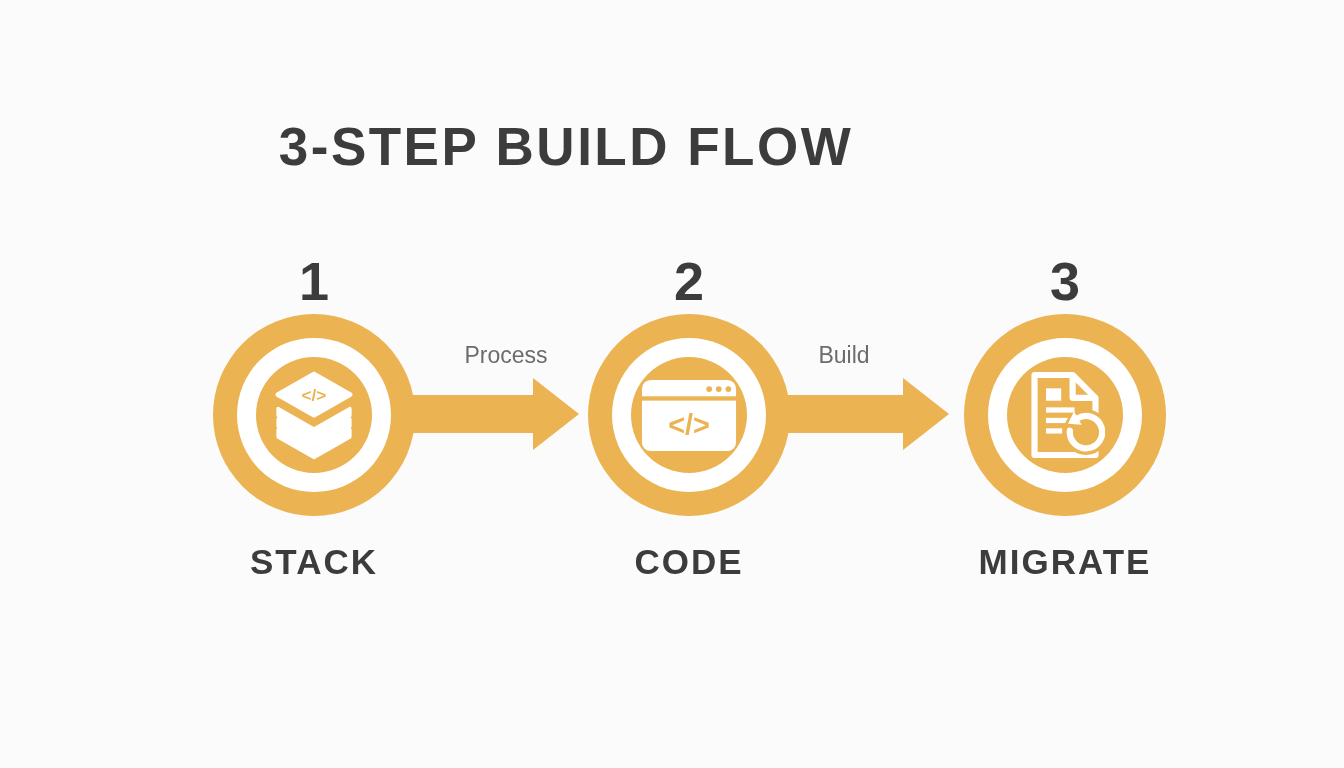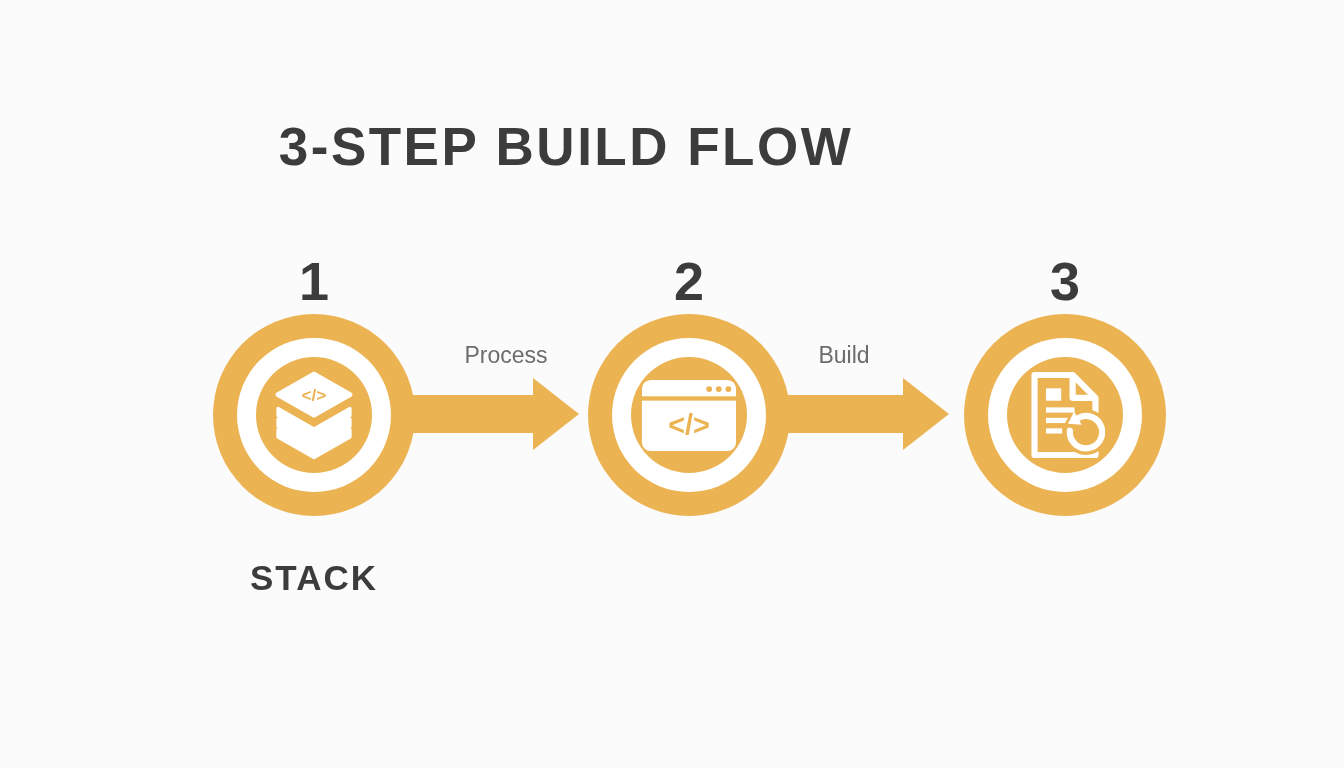--- a/index.html
+++ b/index.html
@@ -58,21 +58,21 @@
     background:var(--icon-white);
     display:flex;align-items:center;justify-content:center;
   }
   .circle-core{
     width:116px;height:116px;
     border-radius:50%;
     background:var(--accent);
     display:flex;align-items:center;justify-content:center;
   }
   .step-label{
-    margin-top:42px;
+    margin-top:26px;
     font-size:35px;
     font-weight:800;
     letter-spacing:2px;
     color:var(--text-dark);
     white-space:nowrap;
   }
   .connector-label{
     position:absolute;
     width:140px;
     text-align:center;
@@ -141,20 +141,21 @@
             <rect x="1" y="1" width="98" height="74" rx="9" fill="var(--icon-white)"></rect>
             <rect x="1" y="18" width="98" height="4.5" fill="var(--accent)"></rect>
             <circle cx="71" cy="10.5" r="3" fill="var(--accent)"></circle>
             <circle cx="81" cy="10.5" r="3" fill="var(--accent)"></circle>
             <circle cx="91" cy="10.5" r="3" fill="var(--accent)"></circle>
             <text x="50" y="58" text-anchor="middle" font-size="30" font-weight="bold" fill="var(--accent)">&lt;/&gt;</text>
           </svg>
         </div>
       </div>
     </div>
+    <div class="step-label">CODE</div>
   </div>
 
   <div class="connector-label label-2">Build</div>
   <div class="arrow-shaft shaft-2"></div>
   <div class="arrow-head head-2"></div>
 
   <div class="step pos-step-3">
     <div class="step-number">3</div>
     <div class="circle-outer">
       <div class="circle-mid">
@@ -166,15 +167,16 @@
             <rect x="22" y="40" width="30" height="5.5" fill="var(--icon-white)"></rect>
             <rect x="22" y="51" width="24" height="5.5" fill="var(--icon-white)"></rect>
             <rect x="22" y="62" width="17" height="5.5" fill="var(--icon-white)"></rect>
             <circle cx="64" cy="66" r="24" fill="var(--accent)"></circle>
             <path d="M 47.1 64.5 A 17 17 0 1 0 55.5 51.3" fill="none" stroke="var(--icon-white)" stroke-width="6.5" stroke-linecap="round"></path>
             <polygon points="45.1,57.3 59.5,58.2 51.5,44.4" fill="var(--icon-white)"></polygon>
           </svg>
         </div>
       </div>
     </div>
+    <div class="step-label">MIGRATE</div>
   </div>
 
 </div>
 
 </body></html>

